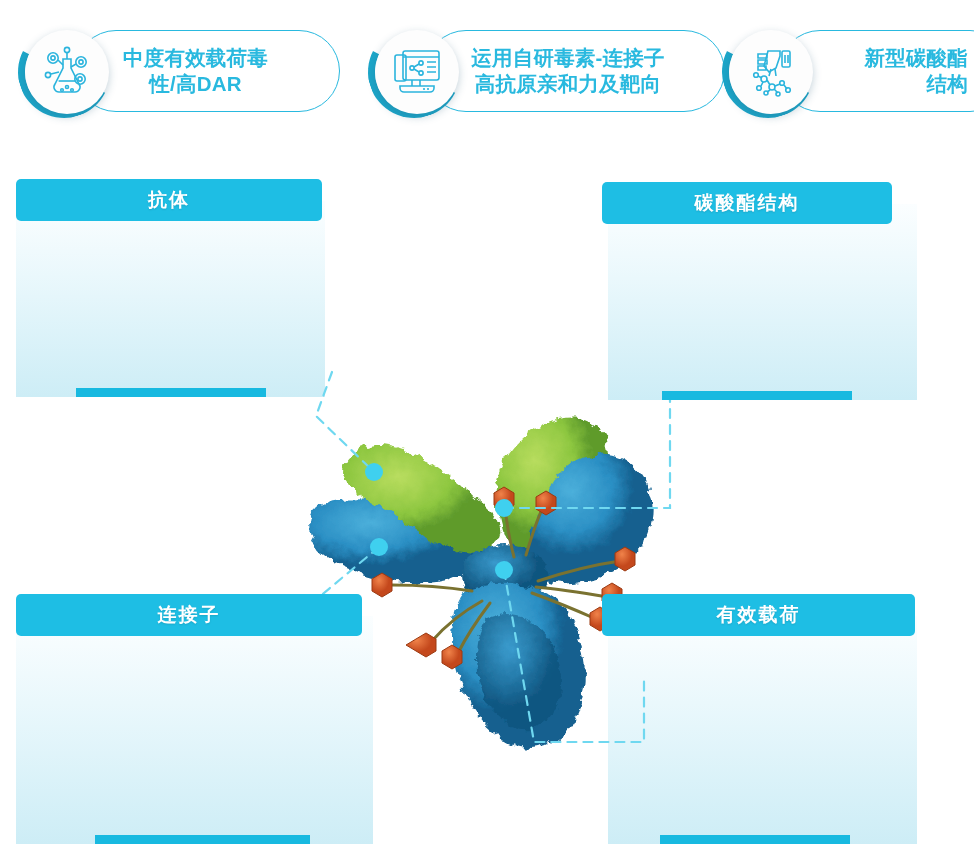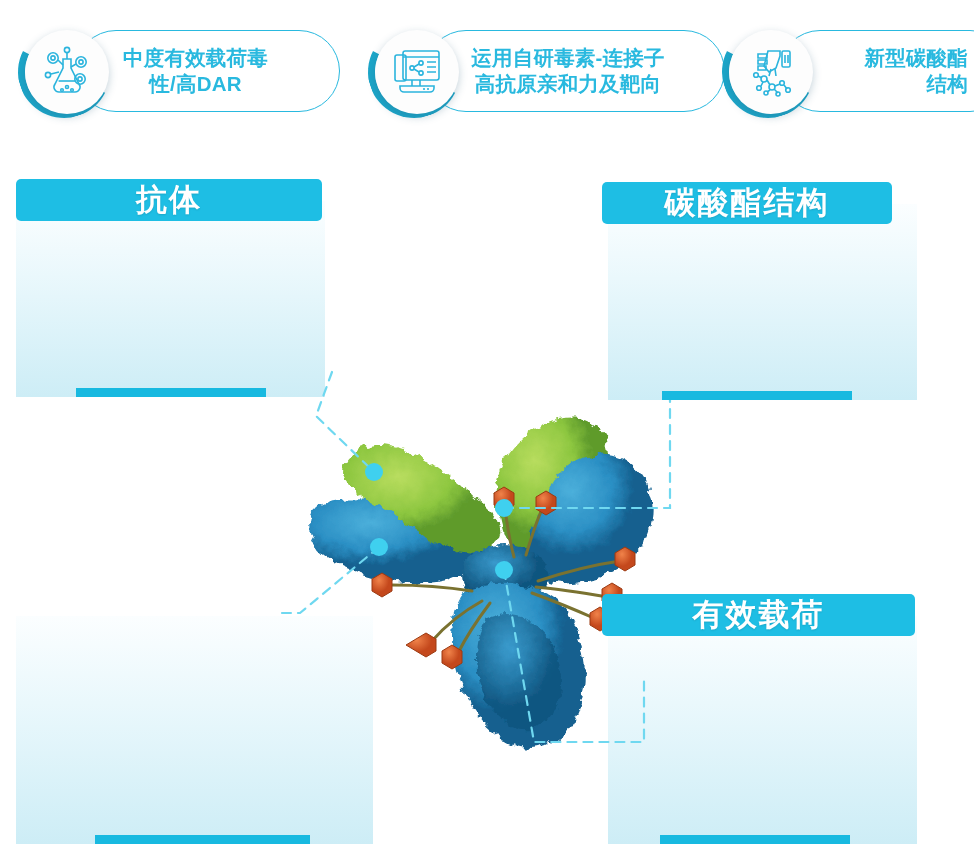--- a/index.html
+++ b/index.html
@@ -86,21 +86,21 @@
     background: #1ebee4;
     border-radius: 5px;
     display: flex;
     align-items: center;
     justify-content: center;
     box-sizing: border-box;
     z-index: 3;
   }
   .card-head-title {
     color: #ffffff;
-    font-size: 31px;
+    font-size: 19px;
     font-weight: bold;
     letter-spacing: 2px;
     text-shadow: 0 1px 2px rgba(0,0,0,.12);
     text-align: right;
   }
   .card-body {
     position: absolute;
     top: 22px;
     background: linear-gradient(180deg, #fbfeff 0%, #eaf8fc 38%, #cdedf6 100%);
     box-sizing: border-box;
@@ -365,20 +365,23 @@
   <ul class="card-list" style="left:608px;top:226px;width:309px;">
     <li><span class="bullet"></span><span style="white-space:pre-line;">在酸性肿瘤微环境中
 释放有效载荷</span></li>
     <li><span class="bullet"></span><span style="white-space:pre-line;">更佳的亲水性</span></li>
   </ul>
   <div class="card-accent" style="left:662px;top:391px;width:190px;"></div>
 </div>
 
 <div class="card" style="left:0;top:0;width:974px;height:860px;">
   <div class="card-body" style="left:16px;top:616px;width:357px;height:228px;"></div>
+  <div class="card-head" style="left:16px;top:594px;width:346px;">
+    <span class="card-head-title">连接子</span>
+  </div>
   <ul class="card-list" style="left:16px;top:642px;width:357px;">
     <li><span class="bullet"></span><span style="white-space:pre-line;">新型不可逆连接子</span></li>
     <li><span class="bullet"></span><span style="white-space:pre-line;">半胱氨酸偶联, DAR高达
 约7.4</span></li>
     <li><span class="bullet"></span><span style="white-space:pre-line;">在体循环中稳定性良好, 可
 提供更好的治疗窗口</span></li>
   </ul>
   <div class="card-accent" style="left:95px;top:835px;width:215px;"></div>
 </div>
 

